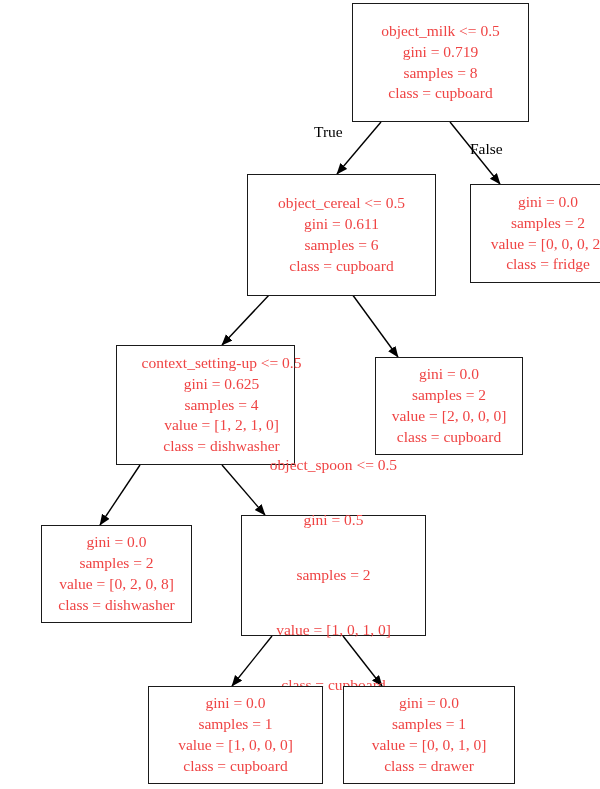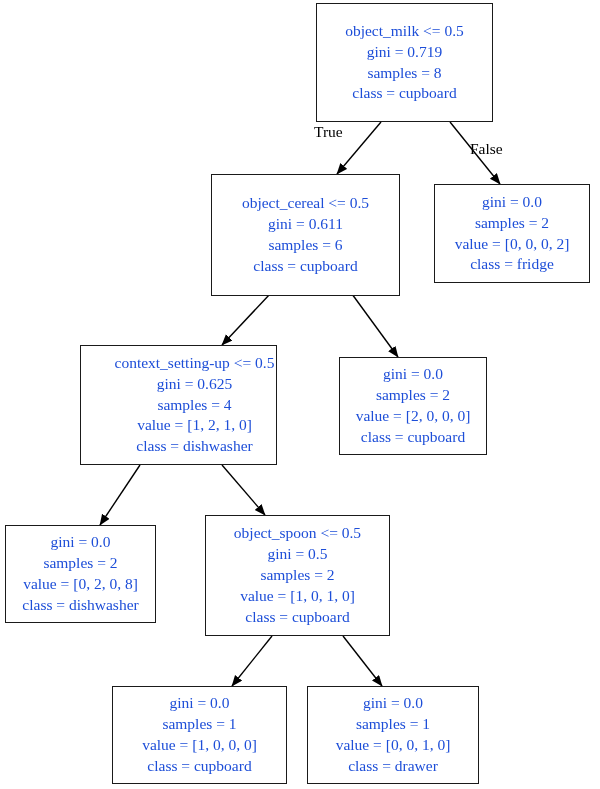--- a/index.html
+++ b/index.html
@@ -27,24 +27,25 @@
   .node {
     position: absolute;
     box-sizing: border-box;
     background: #ffffff;
     border: 1px solid #1a1a1a;
     display: flex;
     flex-direction: column;
     align-items: center;
     justify-content: center;
     text-align: center;
-    color: #1d4ed8;
+    color: #ef4444;
     font-size: 15.5px;
     line-height: 1.35;
     z-index: 2;
+    margin-left: 36px;
   }
   .node .line {
     white-space: nowrap;
   }
   .edge-label {
     position: absolute;
     color: #000000;
     font-size: 15.5px;
     line-height: 1;
     white-space: nowrap;
@@ -86,40 +87,40 @@
         <div class="line">gini = 0.611</div>
         <div class="line">samples = 6</div>
         <div class="line">class = cupboard</div>
       </div>
       <div class="node" style="left: 434px; top: 184px; width: 156px; height: 99px;">
         <div class="line">gini = 0.0</div>
         <div class="line">samples = 2</div>
         <div class="line">value = [0, 0, 0, 2]</div>
         <div class="line">class = fridge</div>
       </div>
-      <div class="node" style="left: 80px; top: 345px; width: 197px; height: 120px; padding-left: 32px;">
+      <div class="node" style="left: 80px; top: 345px; width: 179px; height: 120px; padding-left: 32px;">
         <div class="line">context_setting-up &lt;= 0.5</div>
         <div class="line">gini = 0.625</div>
         <div class="line">samples = 4</div>
         <div class="line">value = [1, 2, 1, 0]</div>
         <div class="line">class = dishwasher</div>
       </div>
       <div class="node" style="left: 339px; top: 357px; width: 148px; height: 98px;">
         <div class="line">gini = 0.0</div>
         <div class="line">samples = 2</div>
         <div class="line">value = [2, 0, 0, 0]</div>
         <div class="line">class = cupboard</div>
       </div>
       <div class="node" style="left: 5px; top: 525px; width: 151px; height: 98px;">
         <div class="line">gini = 0.0</div>
         <div class="line">samples = 2</div>
         <div class="line">value = [0, 2, 0, 8]</div>
         <div class="line">class = dishwasher</div>
       </div>
-      <div class="node" style="left: 205px; top: 515px; width: 185px; height: 121px;">
+      <div class="node" style="left: 205px; top: 515px; width: 185px; height: 121px; gap: 34px;">
         <div class="line">object_spoon &lt;= 0.5</div>
         <div class="line">gini = 0.5</div>
         <div class="line">samples = 2</div>
         <div class="line">value = [1, 0, 1, 0]</div>
         <div class="line">class = cupboard</div>
       </div>
       <div class="node" style="left: 112px; top: 686px; width: 175px; height: 98px;">
         <div class="line">gini = 0.0</div>
         <div class="line">samples = 1</div>
         <div class="line">value = [1, 0, 0, 0]</div>

